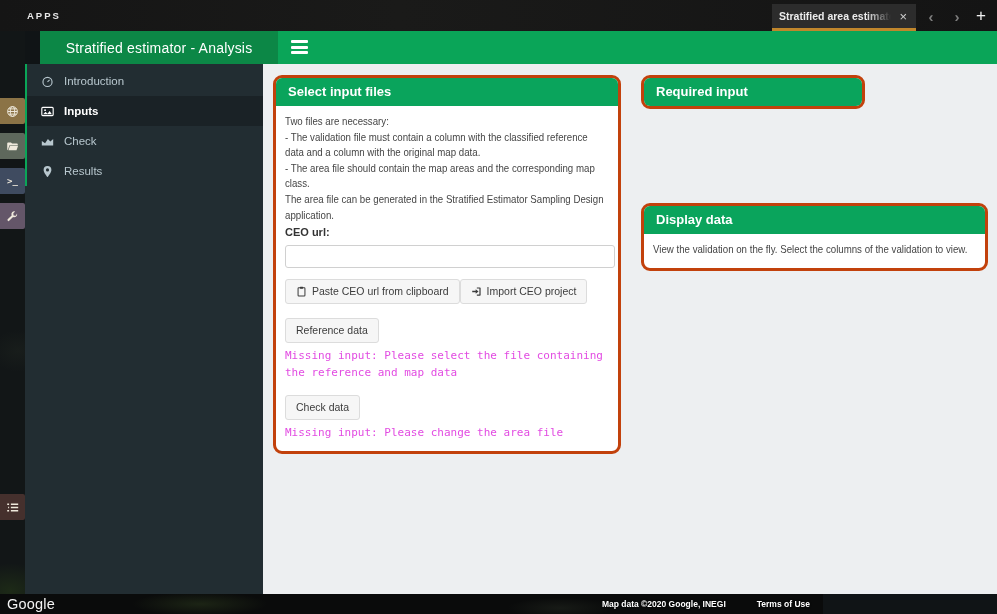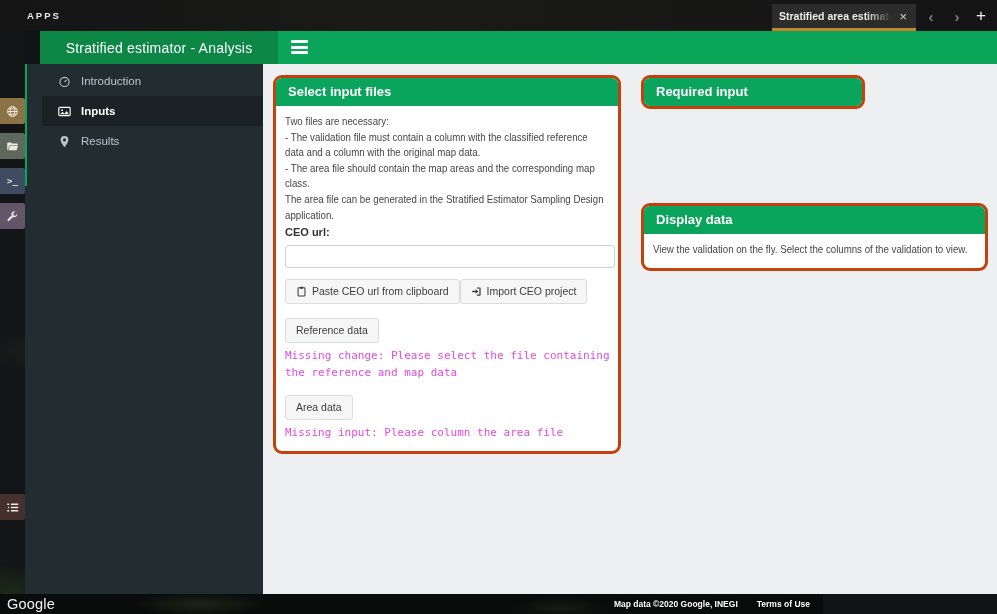--- a/index.html
+++ b/index.html
@@ -40,21 +40,21 @@
     justify-content:center; color:#efe9dc; border-radius:0 2px 2px 0; cursor:pointer; }
   .rail-globe    { top:67px;  background:#8b7346; }
   .rail-folder   { top:102px; background:#5e685c; }
   .rail-terminal { top:137px; background:#3f4b60; font-family:"DejaVu Sans Mono",monospace;
                    font-size:9px; font-weight:bold; }
   .rail-wrench   { top:172px; background:#645669; }
   .rail-tasks    { top:463px; background:#45302d; }
   .rail-tile svg { width:13px; height:13px; }
 
   
-  .sidebar { position:absolute; left:25px; top:64px; width:238px; height:530px; background:#222d32;padding-left:17px; }
+  .sidebar { position:absolute; left:25px; top:64px; width:238px; height:530px; background:#222d32; }
   .accent-line { position:absolute; left:25px; top:64px; width:2px; height:122px; background:#0aa558; z-index:3; }
   .menu { padding-top:2px; }
   .menu-item { height:30px; display:flex; align-items:center; padding-left:15px; color:#b8c7ce;
     font-size:11.5px; cursor:pointer; }
   .menu-item .mi-icon { width:15px; height:15px; margin-right:9px; display:flex; align-items:center;
     justify-content:center; }
   .menu-item .mi-icon svg { width:13px; height:13px; }
   .menu-item.active { background:#1a2226; color:#fff; font-weight:bold; }
 
   
@@ -88,21 +88,21 @@
   .checkbox { width:13px; height:13px; border:1px solid #b5b5b5; border-radius:2px; background:#fff;
     flex:0 0 13px; margin-top:1px; cursor:pointer; }
   .check-label-wrap { width:215px; }
 
   
   .bottom { position:absolute; left:0; top:594px; width:823px; height:20px;
     background:radial-gradient(90px 16px at 200px 10px, #1c2415 0%, transparent 75%),
                radial-gradient(70px 14px at 560px 14px, #171a16 0%, transparent 75%), #0a0b0b;
     display:flex; align-items:center; }
   .google-logo { margin-left:7px; color:#f4f4f4; font-size:14.5px; letter-spacing:.2px; }
-  .attrib { margin-left:auto; display:flex; align-items:center; gap:19px; padding-right:13px; }
+  .attrib { margin-left:auto; display:flex; align-items:center; gap:31px; padding-right:13px; }
   .attrib-text { color:#fff; font-size:8.5px; font-weight:bold; text-shadow:0 0 2px #000; }
   .terms { color:#fff; font-size:8.5px; font-weight:bold; text-shadow:0 0 2px #000; cursor:pointer; }
 </style>
 </head>
 <body>
 
 <div class="root">
 
   <div class="topbar">
     <div class="apps-label">APPS</div>
@@ -169,20 +169,28 @@
       </div>
       <div class="menu-item active">
         <span class="mi-icon">
           <svg viewBox="0 0 16 16">
             <rect x="1" y="3" width="14" height="10" rx="1.2" fill="none" stroke="currentColor" stroke-width="1.4"></rect>
             <circle cx="5" cy="6.4" r="1.1" fill="currentColor"></circle>
             <path d="M2.6 11.4l3-3 2.4 2.3 2.6-3.2 2.8 3.9z" fill="currentColor"></path>
           </svg>
         </span>
         <span>Inputs</span>
+      </div>
+      <div class="menu-item">
+        <span class="mi-icon">
+          <svg viewBox="0 0 16 16" fill="currentColor">
+            <path d="M1 13V7.5l4 2.5 3.5-5 3 3L15 5v8z"></path>
+          </svg>
+        </span>
+        <span>Check</span>
       </div>
       <div class="menu-item">
         <span class="mi-icon">
           <svg viewBox="0 0 16 16" fill="currentColor">
             <path d="M8 1.2a4.8 4.8 0 0 0-4.8 4.8C3.2 9.4 8 14.8 8 14.8s4.8-5.4 4.8-8.8A4.8 4.8 0 0 0 8 1.2zm0 6.7a1.9 1.9 0 1 1 0-3.8 1.9 1.9 0 0 1 0 3.8z"></path>
           </svg>
         </span>
         <span>Results</span>
       </div>
     </div>
@@ -213,25 +221,25 @@
             <svg viewBox="0 0 16 16" fill="currentColor">
               <path d="M8.5 2H13a1 1 0 0 1 1 1v10a1 1 0 0 1-1 1H8.5v-1.8h3.7V3.8H8.5z"></path>
               <path d="M6.8 4.6v2.2H1.8v2.4h5v2.2L11 8z"></path>
             </svg>
             <span>Import CEO project</span>
           </button>
         </div>
         <button class="btn btn-solo">
           <span>Reference data</span>
         </button>
-        <div class="err">Missing change: Please select the file containing the reference and map data</div>
+        <div class="err">Missing input: Please select the file containing the reference and map data</div>
         <button class="btn btn-solo">
-          <span>Area data</span>
+          <span>Check data</span>
         </button>
-        <div class="err">Missing input: Please column the area file</div>
+        <div class="err">Missing input: Please change the area file</div>
       </div>
     </div>
 
     <div class="panel panel-required">
       <div class="panel-head">Required input</div>
     </div>
 
     <div class="panel panel-display">
       <div class="panel-head">Display data</div>
       <div class="panel-body">

